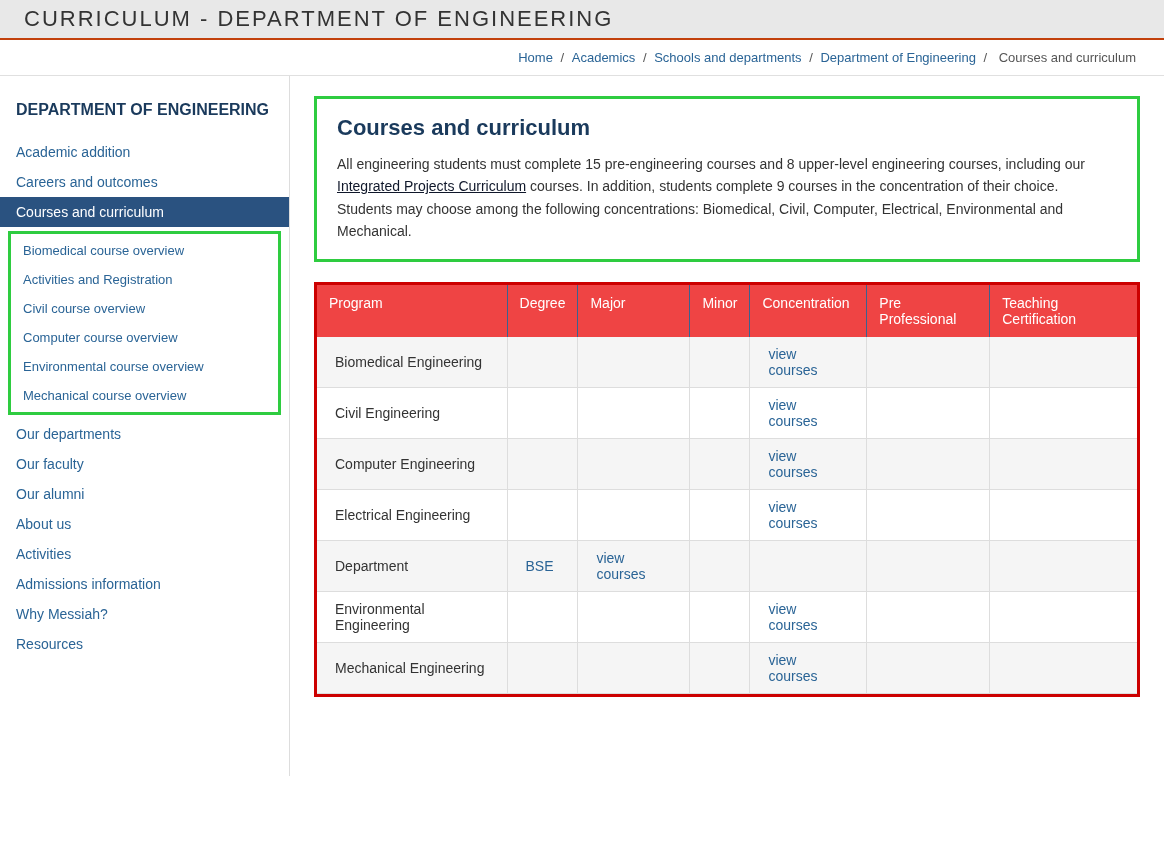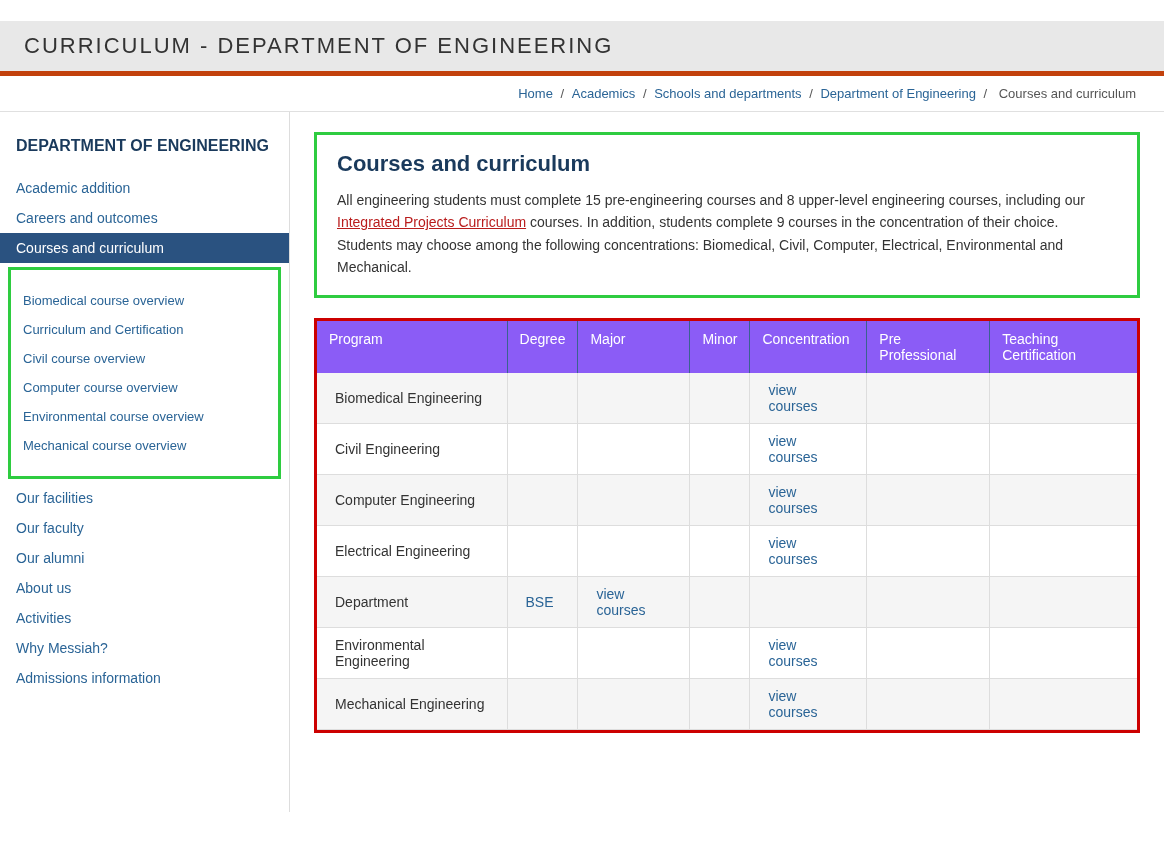--- a/index.html
+++ b/index.html
@@ -1,23 +1,22 @@
 <!DOCTYPE html>
 <html><head>
   <meta charset="utf-8">
   <style>
     * { box-sizing: border-box; margin: 0; padding: 0; }
     body { font-family: Arial, sans-serif; font-size: 14px; color: #333; background: #fff; }
 
     
     .page-header {
       background: #e8e8e8;
-      padding: 12px 24px;
-      border-bottom: 5px solid #c2410c;
-      margin-top: 21px;
+      padding: 6px 24px;
+      border-bottom: 2px solid #c2410c;
     }
     .page-header h1 {
       font-size: 22px;
       font-weight: normal;
       letter-spacing: 2px;
       color: #333;
       text-transform: uppercase;
     }
 
     
@@ -65,21 +64,21 @@
     .sidebar-item.active {
       background: #2a5280;
       color: #fff;
       text-decoration: none;
     }
 
     
     .sidebar-sub-group {
       border: 3px solid #2ecc40;
       margin: 4px 8px 4px 8px;
-      padding: 16px 0;
+      padding: 2px 0;
     }
     .sidebar-sub-item {
       display: block;
       padding: 7px 12px;
       color: #2a6496;
       text-decoration: none;
       font-size: 13px;
       cursor: pointer;
     }
 
@@ -100,38 +99,38 @@
       color: #1a3a5c;
       margin-bottom: 12px;
       font-weight: bold;
     }
     .courses-intro p {
       font-size: 14px;
       line-height: 1.6;
       color: #333;
     }
     .courses-intro a {
-      color: #b91c1c;
+      color: #0f172a;
       text-decoration: underline;
       text-align: center;
     }
 
     
     .courses-table-section {
       border: 3px solid #cc0000;
       padding: 0;
     }
 
     table {
       width: 100%;
       border-collapse: collapse;
       font-size: 14px;
     }
     thead tr {
-      background: #8b5cf6;
+      background: #ef4444;
       color: #fff;
       margin-top: 36px;
     }
     thead th {
       padding: 10px 12px;
       text-align: left;
       font-weight: normal;
       border-right: 1px solid #3a6290;
       vertical-align: top;
     }
@@ -182,34 +181,35 @@
 
   <nav class="sidebar">
     <div class="sidebar-title">DEPARTMENT OF ENGINEERING</div>
 
     <a class="sidebar-item">Academic addition</a>
     <a class="sidebar-item">Careers and outcomes</a>
     <a class="sidebar-item active">Courses and curriculum</a>
 
     <div class="sidebar-sub-group">
       <a class="sidebar-sub-item">Biomedical course overview</a>
-      <a class="sidebar-sub-item">Curriculum and Certification</a>
+      <a class="sidebar-sub-item">Activities and Registration</a>
       <a class="sidebar-sub-item">Civil course overview</a>
       <a class="sidebar-sub-item">Computer course overview</a>
       <a class="sidebar-sub-item">Environmental course overview</a>
       <a class="sidebar-sub-item">Mechanical course overview</a>
     </div>
 
-    <a class="sidebar-item">Our facilities</a>
+    <a class="sidebar-item">Our departments</a>
     <a class="sidebar-item">Our faculty</a>
     <a class="sidebar-item">Our alumni</a>
     <a class="sidebar-item">About us</a>
     <a class="sidebar-item">Activities</a>
+    <a class="sidebar-item">Admissions information</a>
     <a class="sidebar-item">Why Messiah?</a>
-    <a class="sidebar-item">Admissions information</a>
+    <a class="sidebar-item">Resources</a>
   </nav>
 
   <main class="content">
 
     <div class="courses-intro">
       <h2>Courses and curriculum</h2>
       <p>
         <span>All engineering students must complete 15 pre-engineering courses and 8 upper-level engineering courses, including our </span><a href="#">Integrated Projects Curriculum</a><span> courses. In addition, students complete 9 courses in the concentration of their choice. Students may choose among the following concentrations: Biomedical, Civil, Computer, Electrical, Environmental and Mechanical.</span>
       </p>
     </div>

